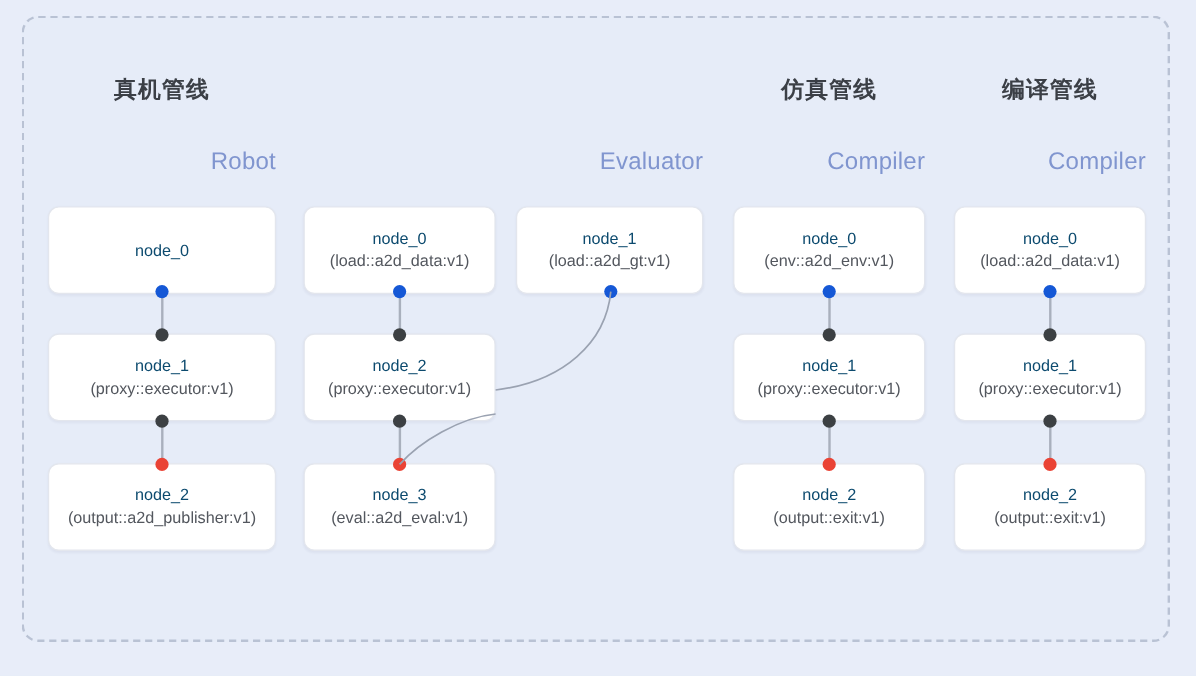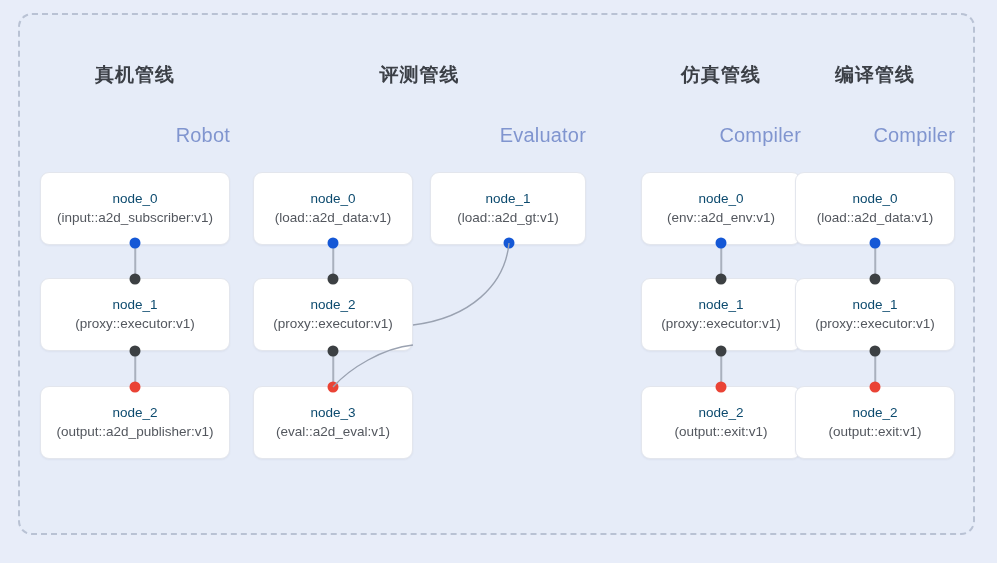--- a/index.html
+++ b/index.html
@@ -109,41 +109,39 @@
 
 <div id="canvas">
   <div id="pipeline-container"></div>
 
   <div class="column" style="left:40px;top:0;width:190px;height:563px;">
     <div class="col-title">真机管线</div>
     <div class="col-subtitle">Robot</div>
 
     <div class="node-card" style="left:0;top:172px;width:190px;">
       <div class="node-name">node_0</div>
-      <div class="node-type">(input::a2d_subscriber:v1)</div>
     </div>
     <div class="node-card" style="left:0;top:278px;width:190px;">
       <div class="node-name">node_1</div>
       <div class="node-type">(proxy::executor:v1)</div>
     </div>
     <div class="node-card" style="left:0;top:386px;width:190px;">
       <div class="node-name">node_2</div>
       <div class="node-type">(output::a2d_publisher:v1)</div>
     </div>
 
     <div class="vline" style="left:95px;top:243px;height:36px;"></div>
     <div class="vline" style="left:95px;top:351px;height:36px;"></div>
     <div class="dot dot-blue" style="left:95px;top:243px;"></div>
     <div class="dot dot-black" style="left:95px;top:279px;"></div>
     <div class="dot dot-black" style="left:95px;top:351px;"></div>
     <div class="dot dot-red" style="left:95px;top:387px;"></div>
   </div>
 
   <div class="column" style="left:253px;top:0;width:333px;height:563px;">
-    <div class="col-title" style="width:333px;">评测管线</div>
     <div class="col-subtitle" style="width:333px;">Evaluator</div>
 
     <div class="node-card" style="left:0;top:172px;width:160px;">
       <div class="node-name">node_0</div>
       <div class="node-type">(load::a2d_data:v1)</div>
     </div>
     <div class="node-card" style="left:0;top:278px;width:160px;">
       <div class="node-name">node_2</div>
       <div class="node-type">(proxy::executor:v1)</div>
     </div>
@@ -159,21 +157,21 @@
 
     <div class="vline" style="left:80px;top:243px;height:36px;"></div>
     <div class="vline" style="left:80px;top:351px;height:36px;"></div>
     <div class="dot dot-blue" style="left:80px;top:243px;"></div>
     <div class="dot dot-black" style="left:80px;top:279px;"></div>
     <div class="dot dot-black" style="left:80px;top:351px;"></div>
     <div class="dot dot-red" style="left:80px;top:387px;"></div>
     <div class="dot dot-blue" style="left:256px;top:243px;"></div>
   </div>
 
-  <div class="column" style="left:641px;top:0;width:160px;height:563px;">
+  <div class="column" style="left:611px;top:0;width:160px;height:563px;">
     <div class="col-title">仿真管线</div>
     <div class="col-subtitle">Compiler</div>
 
     <div class="node-card" style="left:0;top:172px;width:160px;">
       <div class="node-name">node_0</div>
       <div class="node-type">(env::a2d_env:v1)</div>
     </div>
     <div class="node-card" style="left:0;top:278px;width:160px;">
       <div class="node-name">node_1</div>
       <div class="node-type">(proxy::executor:v1)</div>

